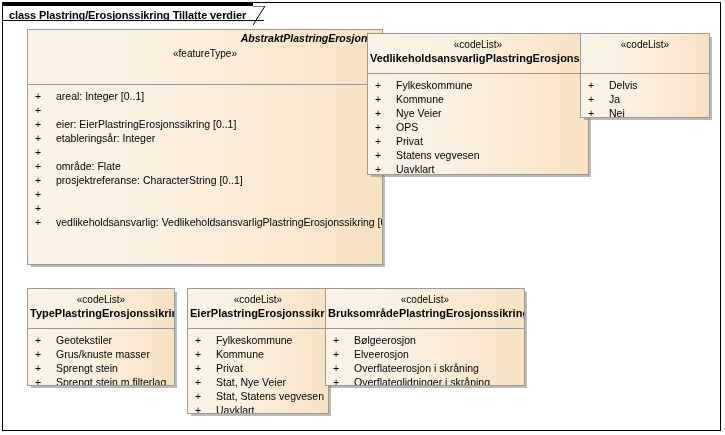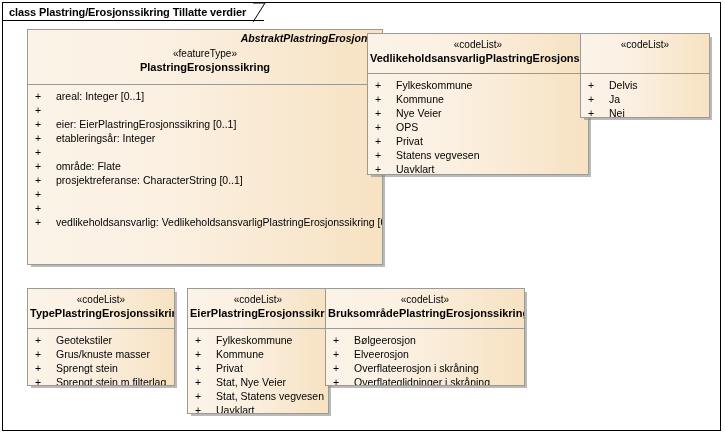--- a/index.html
+++ b/index.html
@@ -27,21 +27,21 @@
     background: #ffffff;
   }
 
   
   #diagram-title-tab {
     position: absolute;
     left: 2px;
     top: 2px;
     height: 18px;
     background: #ffffff;
-    border-top: 1px solid #000000;
+    border-top: 4px solid #000000;
     border-left: 1px solid #000;
     z-index: 5;
   }
   #diagram-title-tab .tab-body {
     position: relative;
     height: 18px;
     display: flex;
     align-items: center;
     padding: 0 4px 0 6px;
     box-sizing: border-box;
@@ -210,21 +210,20 @@
       </svg>
     </span>
   </div>
 </div>
 <div id="tab-underline" style="width: 262px;"></div>
 
 <div class="uml-box" id="class-plastring-erosjonssikring">
   <div class="uml-header">
     <div class="qualified-name">AbstraktPlastringErosjonss</div>
     <div class="stereotype">«featureType»</div>
-    <div class="class-name">PlastringErosjonssikring</div>
   </div>
   <div class="uml-attrs" id="main-class-attrs">
       <div class="attr-row">
         <span class="attr-vis">+</span>
         <span class="attr-text">areal: Integer [0..1]</span>
       </div>
       <div class="attr-row">
         <span class="attr-vis">+</span>
       </div>
       <div class="attr-row">

